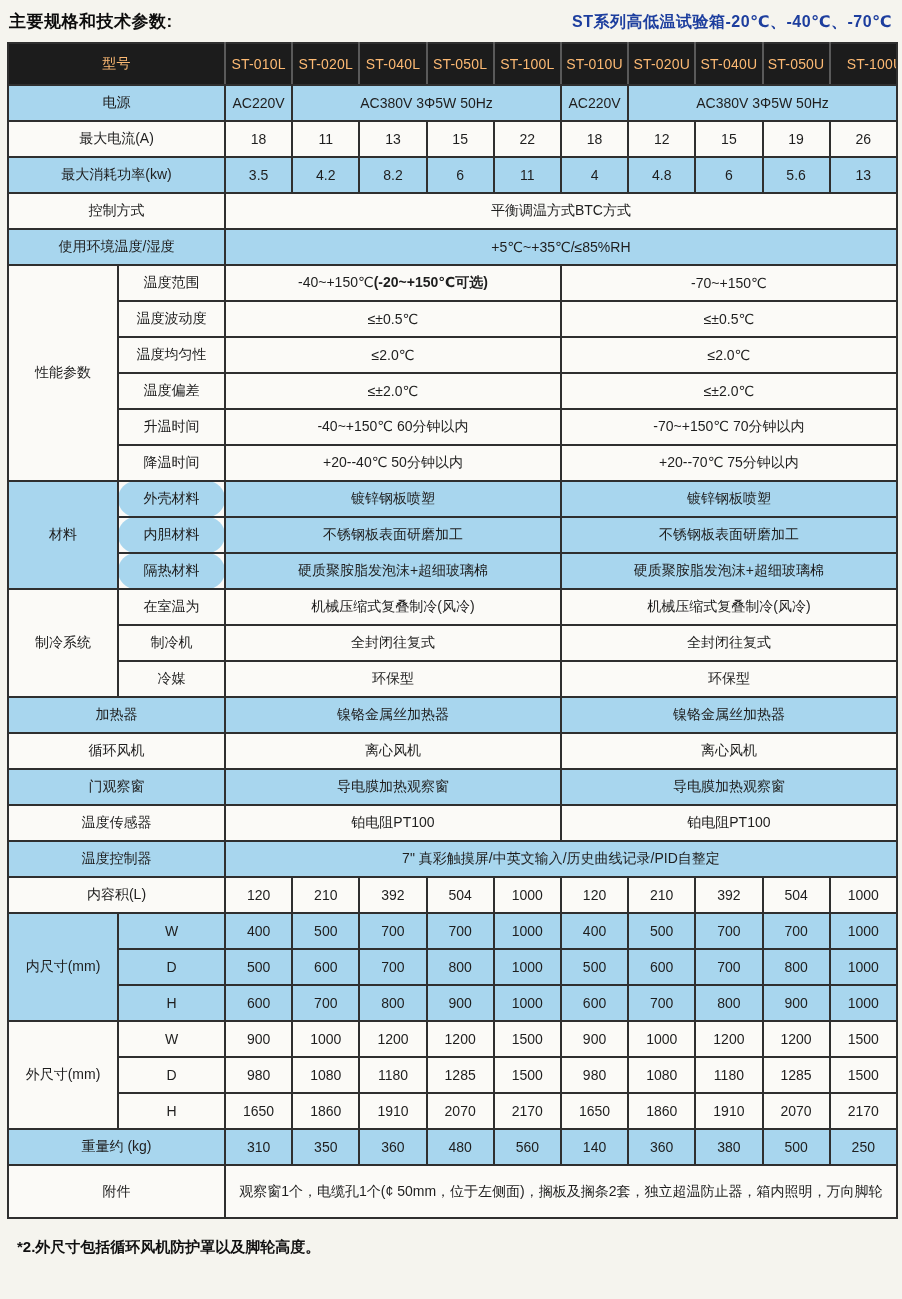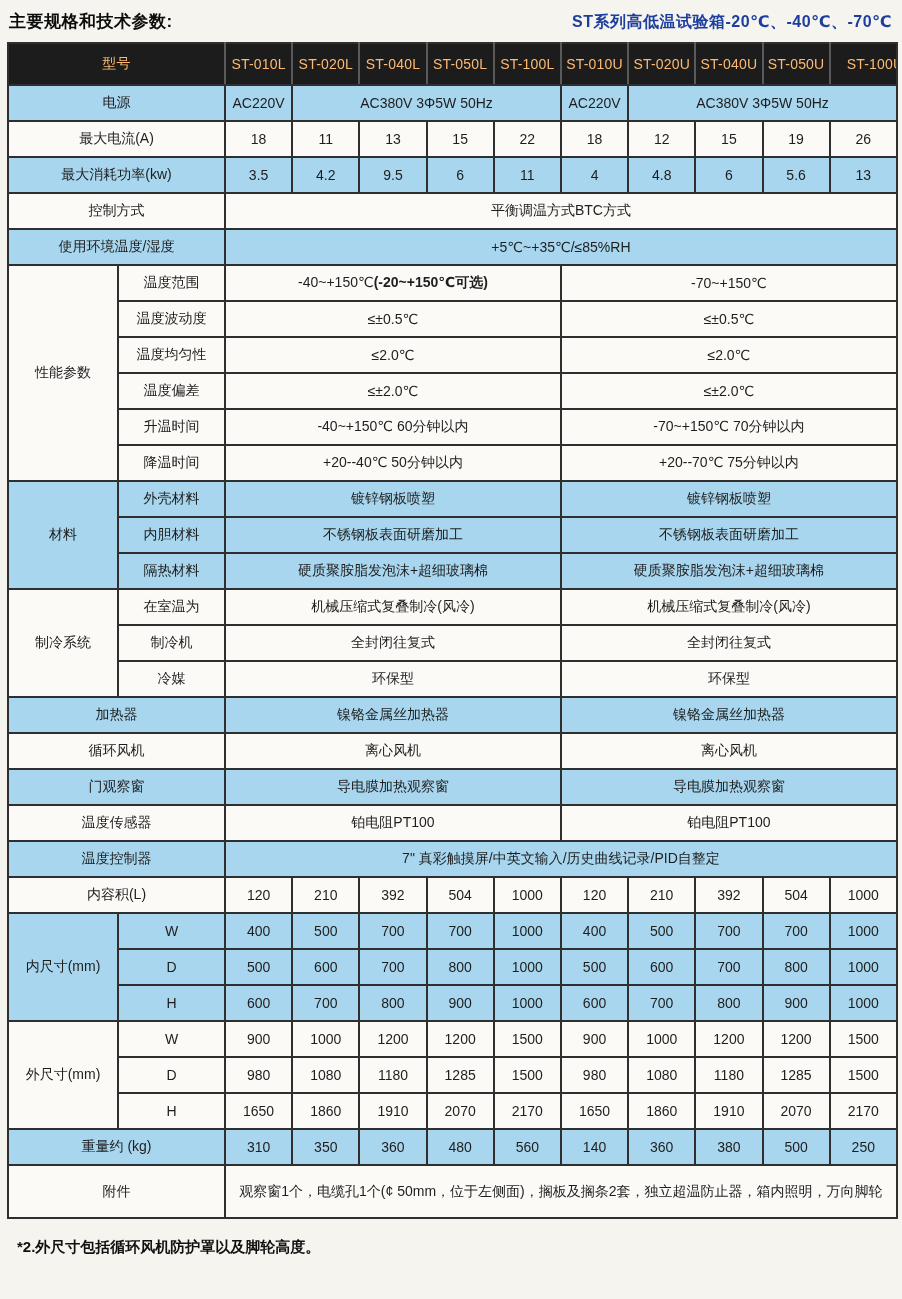--- a/index.html
+++ b/index.html
@@ -35,21 +35,21 @@
     background:var(--header-bg);color:#fdba74;
     border:2px solid #5a5a5a;border-top-color:var(--border);border-bottom-color:var(--border);
     font-size:14px;letter-spacing:.2px;
   }
   tr.hdr td.lbl{border-left-color:var(--border);}
   tr.hdr td:last-child{border-right-color:var(--border);padding-left:16px;}
   tr.blue td{background:var(--row-blue);}
   tr.white td{background:var(--row-white);}
   td.lbl{text-align:left;padding-left:11px;white-space:normal;}
   td.glbl{text-align:left;padding-left:10px;font-size:14px;white-space:normal;}
-  td.slbl{text-align:left;padding-left:10px;white-space:normal;}
+  td.slbl{text-align:left;padding-left:10px;white-space:normal;border-radius:18px;}
   td.sdim{text-align:center;}
   td.half,td.fullspan{font-size:14px;}
   td.acc-cell{text-align:left;padding:6px 10px;white-space:normal;line-height:1.55;}
   tr.acc{height:53px;}
   b.opt{font-weight:bold;}
   .footnotes{margin:14px 0 0 10px;font-size:15px;font-weight:bold;color:#101010;line-height:1.9;}
 </style>
 </head>
 <body>
 
@@ -110,21 +110,21 @@
           <td class="val">12</td>
           <td class="val">15</td>
           <td class="val">19</td>
           <td class="val">26</td>
         </tr>
 
       <tr class="r blue">
         <td class="lbl" colspan="2">最大消耗功率(kw)</td>
       <td class="val">3.5</td>
           <td class="val">4.2</td>
-          <td class="val">9.5</td>
+          <td class="val">8.2</td>
           <td class="val">6</td>
           <td class="val">11</td>
           <td class="val">4</td>
           <td class="val">4.8</td>
           <td class="val">6</td>
           <td class="val">5.6</td>
           <td class="val">13</td>
         </tr>
 
       <tr class="r white">

